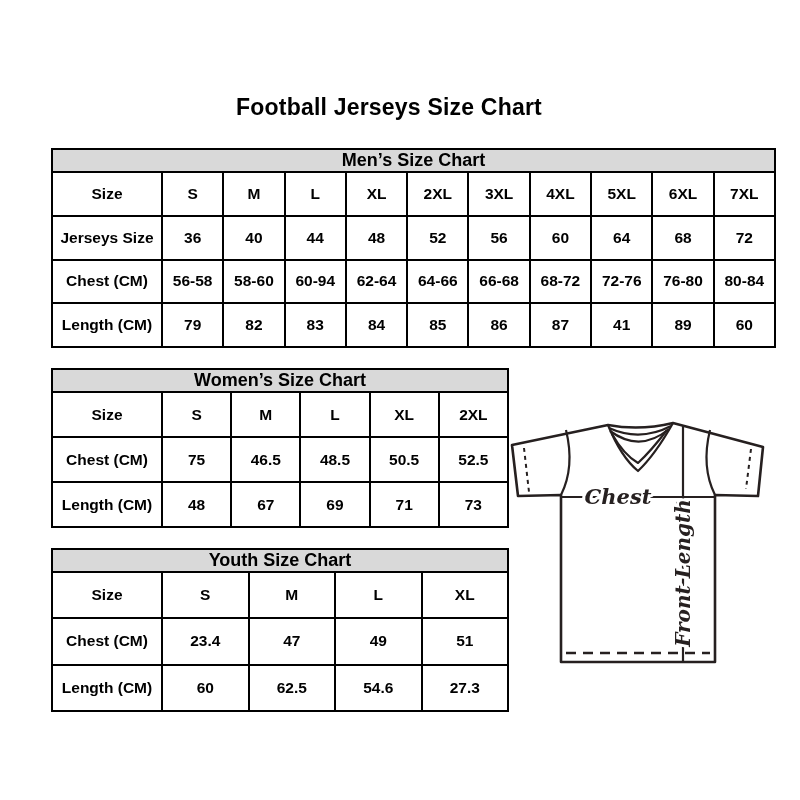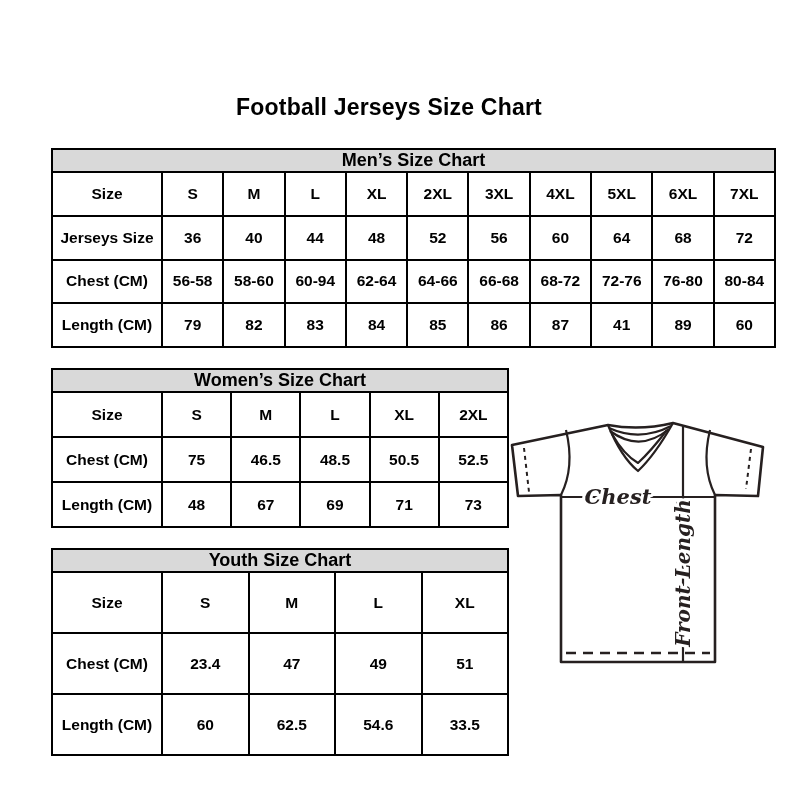--- a/index.html
+++ b/index.html
@@ -25,21 +25,21 @@
     border:2px solid var(--border);
     text-align:center;vertical-align:middle;padding:0;
     overflow:hidden;white-space:nowrap;
   }
   table.size-table{border:2.5px solid var(--border);}
   table.size-table th{background:var(--header-bg);font-size:18px;}
   table.size-table td{font-size:15.5px;}
   col.label-col{width:110px;}
   #mens-table  {left:38px;top:148px;width:725px;height:200px;}
   #womens-table{left:38px;top:368px;width:458px;height:160px;}
-  #youth-table {left:38px;top:548px;width:458px;height:208px;}
+  #youth-table {left:38px;top:548px;width:458px;height:164px;}
   .jersey{position:absolute;left:505px;top:415px;width:270px;height:250px;}
   .jersey .silhouette{fill:#ffffff;stroke:var(--line);stroke-width:2.6;stroke-linejoin:round;}
   .jersey .stroke{fill:none;stroke:var(--line);stroke-width:2.2;stroke-linejoin:round;stroke-linecap:butt;}
   .jersey .dash{stroke-dasharray:4 4;stroke-width:2;}
   .jersey .hem-dash{stroke-dasharray:10 7;stroke-width:2.4;}
   .jersey text{
     fill:var(--line);stroke:#ffffff;stroke-width:6px;paint-order:stroke;stroke-linejoin:round;
     font-family:"DejaVu Serif", serif;font-style:italic;font-weight:bold;
   }
   .jersey .chest-label{font-size:21px;}
@@ -195,21 +195,21 @@
           <td>23.4</td>
           <td>47</td>
           <td>49</td>
           <td>51</td>
         </tr>
         <tr>
           <td>Length (CM)</td>
           <td>60</td>
           <td>62.5</td>
           <td>54.6</td>
-          <td>33.5</td>
+          <td>27.3</td>
         </tr>
       </tbody>
     </table>
 
   <svg class="jersey" viewBox="0 0 270 250">
 
     <path class="silhouette" d="M 7,30 L 103,10 Q 135,16 168,8 L 258,32 L 253,81 L 210,80 L 210,247 L 56,247 L 56,80 L 13,81 Z"></path>
 
     <path class="stroke" d="M 61,15 Q 70,52 56,80"></path>
     <path class="stroke" d="M 205,15 Q 196,52 210,80"></path>

